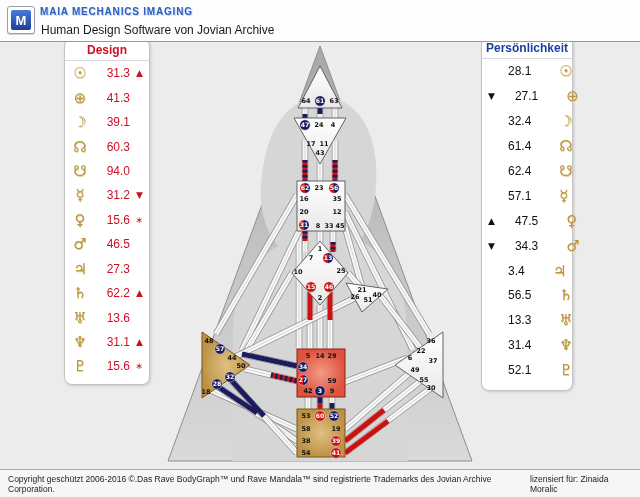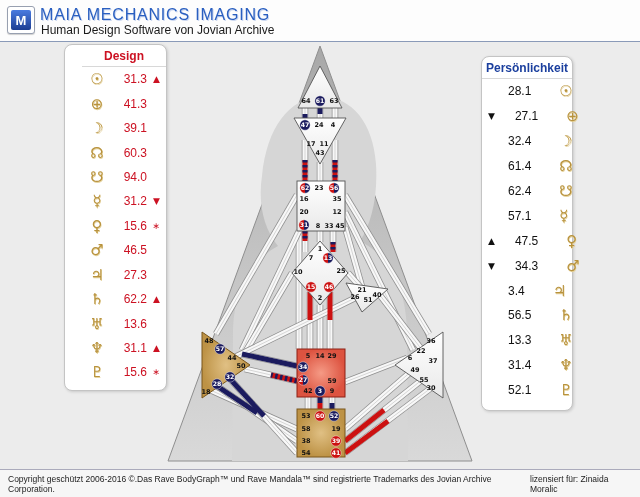--- a/index.html
+++ b/index.html
@@ -6,31 +6,31 @@
   body{position:relative;font-family:"Liberation Sans",sans-serif;background:#ffffff;}
 
   .topbar{position:absolute;top:0;left:0;right:0;height:41px;background:#fdfdfd;
           border-bottom:1px solid #8a9ab8;z-index:3;}
   .logo{position:absolute;left:7px;top:6px;width:26px;height:26px;background:#fff;
         border:1px solid #98a0b0;border-radius:3px;display:flex;align-items:center;
         justify-content:center;box-shadow:0 1px 1px rgba(0,0,0,.18);}
   .logo-inner{width:20px;height:20px;background:linear-gradient(#4a7be0,#1c3d92);color:#fff;
         font-weight:bold;font-size:13px;display:flex;align-items:center;justify-content:center;
         border-radius:2px;}
-  .app-title{position:absolute;left:40px;top:6px;font-size:16px;font-weight:normal;
+  .app-title{position:absolute;left:40px;top:6px;font-size:10px;font-weight:bold;
         letter-spacing:.8px;color:var(--c-title,#2a5fc0);text-shadow:1px 1px 0 #ccd8f0;}
   .app-subtitle{position:absolute;left:41px;top:23px;font-size:12px;color:#1a1a1a;}
 
   .main{position:absolute;top:42px;bottom:28px;left:0;right:0;background:#ececec;z-index:0;}
   svg#bodygraph{position:absolute;top:0;left:0;z-index:1;}
 
   .panel{position:absolute;background:#ffffff;border:1px solid #c4c4c4;border-radius:8px;
          box-shadow:1px 1px 3px rgba(0,0,0,.15);z-index:2;}
-  .design-panel{left:64px;top:44px;width:84px;height:345px;padding-left:17px;}
-  .pers-panel{left:481px;top:56px;width:90px;height:353px;}
+  .design-panel{left:64px;top:38px;width:84px;height:345px;}
+  .pers-panel{left:481px;top:36px;width:90px;height:353px;}
   .panel-title{text-align:center;font-size:12px;font-weight:bold;padding:4px 0 3px;
          border-bottom:1px solid #d8d8d8;}
   .design-panel .panel-title{color:var(--c-design-text,#cc1122);}
   .pers-panel .panel-title{color:#1b3f9e;}
   .prow{display:flex;align-items:center;padding:0 6px;}
   .design-panel .prow{height:24.45px;}
   .pers-panel .prow{height:24.9px;gap:20px;}
   .glyph{font-family:"DejaVu Sans",sans-serif;color:#b8923d;font-size:15px;width:18px;
          text-align:center;text-shadow:0.5px 0.5px 0 #e6d4a0;}
   .pers-panel .glyph{margin-left:8px;}

